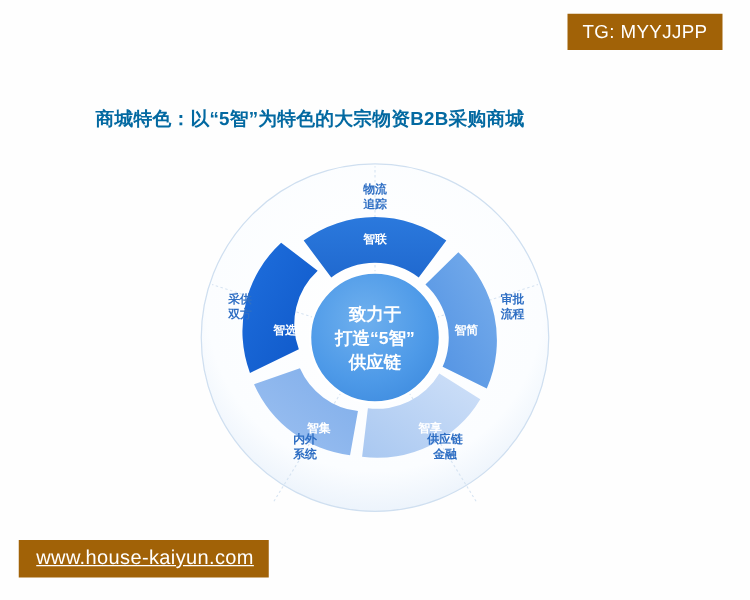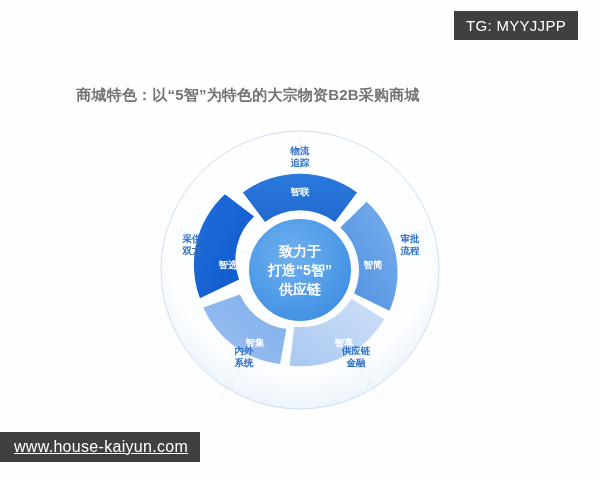--- a/index.html
+++ b/index.html
@@ -12,35 +12,36 @@
   }
   #stage{position:absolute;inset:0;background:#fefefe;}
 
   
   .title{
     position:absolute;
     top:86px;left:0;width:496px;
     text-align:center;
     font-size:15px;
     font-weight:bold;
-    color:#737373;
+    color:#0369a1;
     letter-spacing:.2px;
     white-space:nowrap;
   }
 
   
   .wm{
     position:absolute;
-    background:#404040;
+    background:#a16207;
     color:#ffffff;
     font-size:16px;
     line-height:1;
     padding:7px 12px;
     white-space:nowrap;
     letter-spacing:.3px;
+    margin-left:15px;
   }
   .wm-tr{top:11px;right:22px;font-size:15px;}
   .wm-bl{bottom:18px;left:0;font-size:16px;padding-left:14px;text-decoration:underline;}
 
   
   .diagram{position:absolute;left:160px;top:130px;width:280px;height:280px;}
   svg{display:block;}
   .seg-label{
     font-family:"Liberation Sans","DejaVu Sans",sans-serif;
     font-size:9.5px;font-weight:bold;fill:#ffffff;

